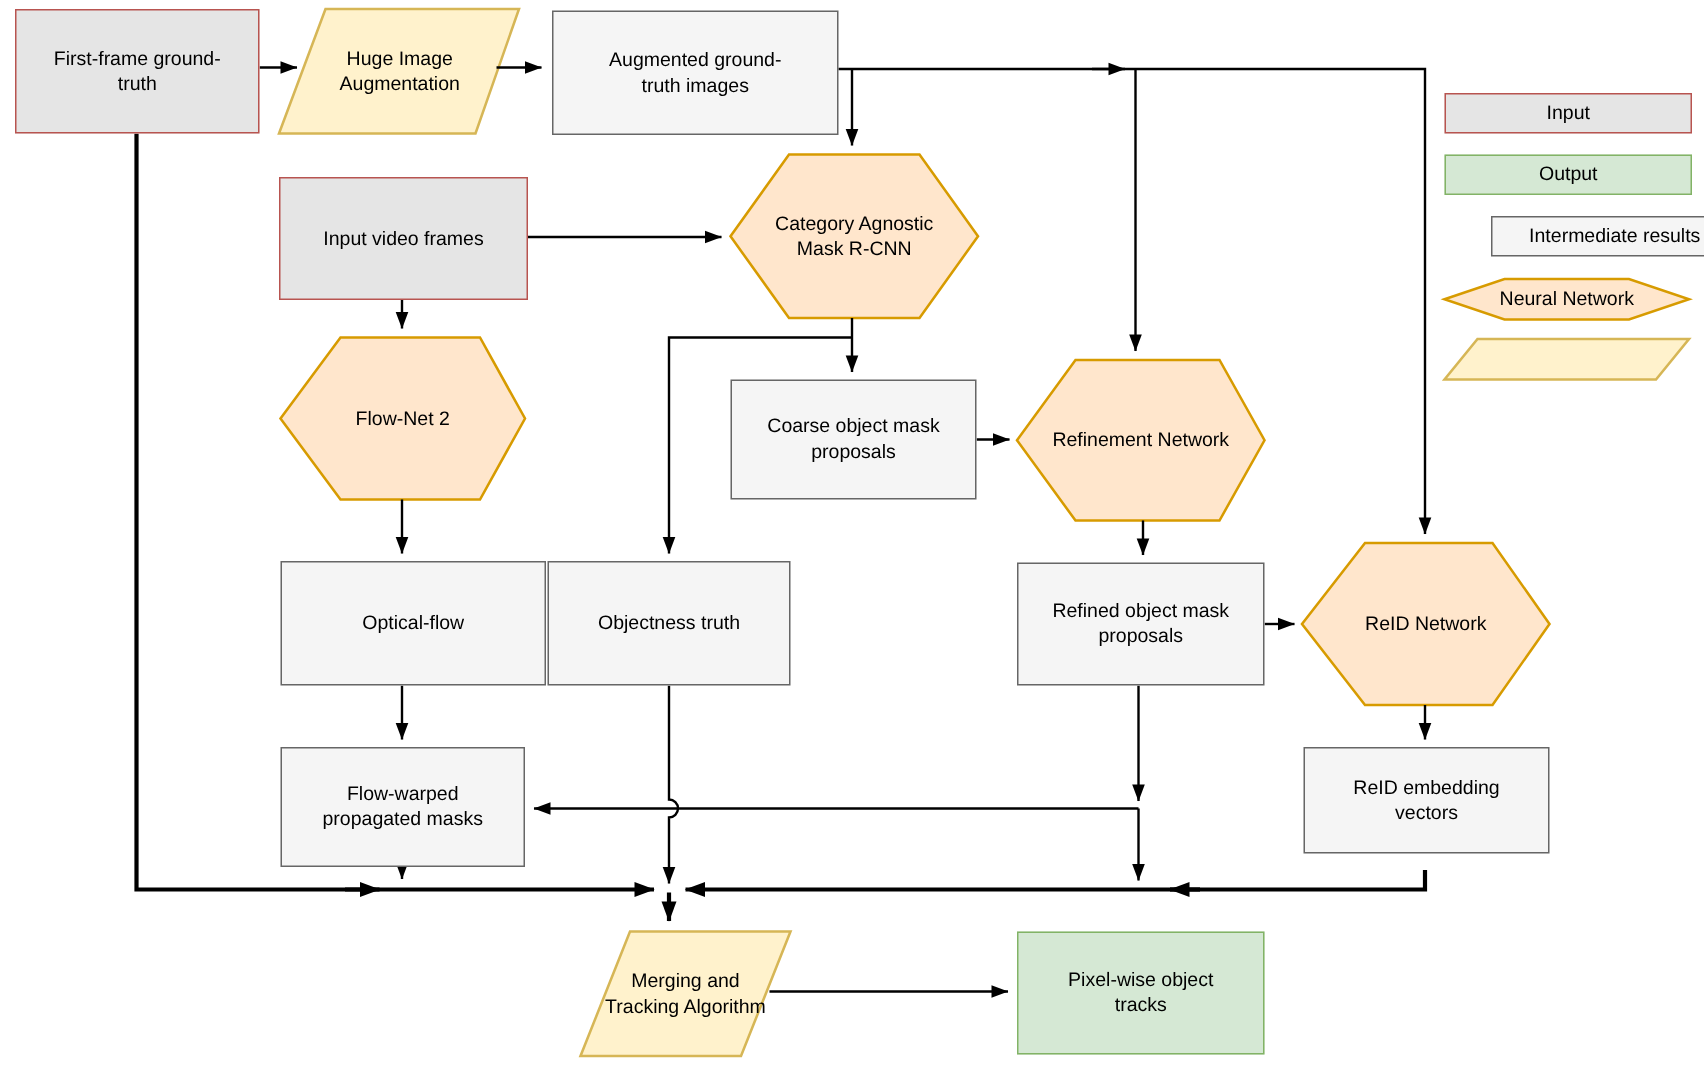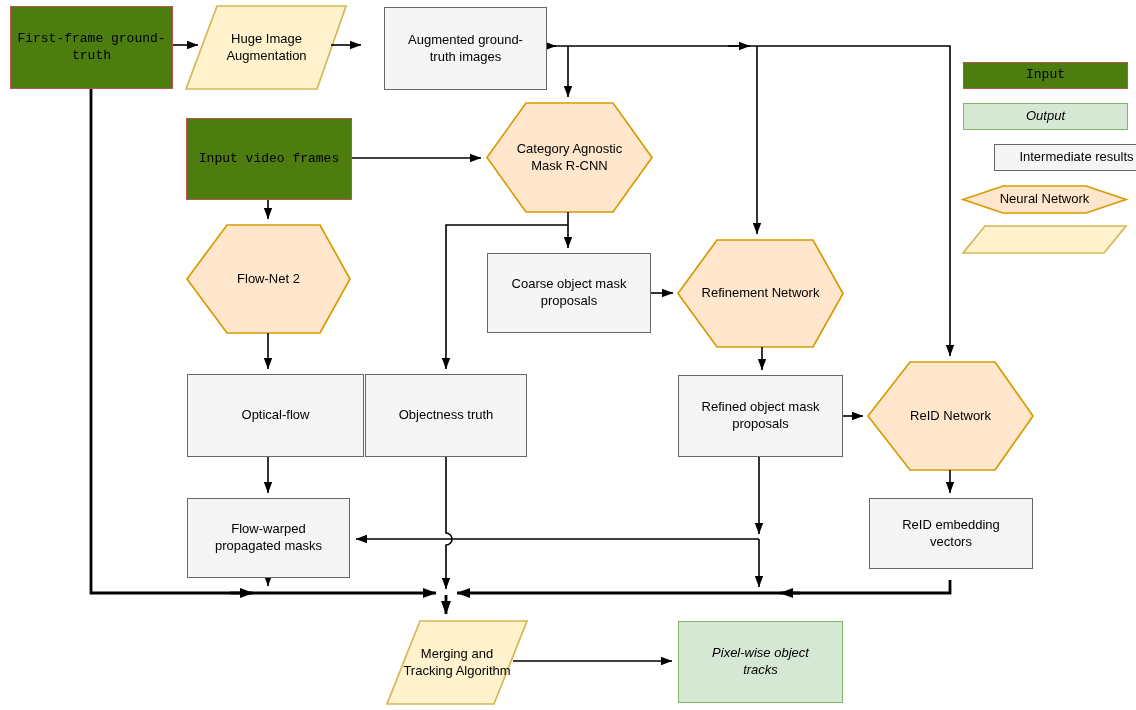--- a/index.html
+++ b/index.html
@@ -7,37 +7,37 @@
     position:relative;width:1136px;height:710px;background:#ffffff;
     font-family:"Liberation Sans","DejaVu Sans",sans-serif;
     font-size:13px;color:#000;overflow:hidden;
   }
   .node,.lbl{
     position:absolute;display:flex;align-items:center;justify-content:center;
     text-align:center;white-space:pre-line;line-height:1.3;box-sizing:border-box;
     z-index:3;
   }
   .rect{border:1.5px solid #666;}
-  .fill-red{background:#4d7c0f;border-color:#b85450;font-family:Liberation Mono, monospace;}
+  .fill-red{background:#e5e5e5;border-color:#b85450;}
   .fill-gray{background:#f5f5f5;border-color:#666666;}
-  .fill-green{background:#d5e8d4;border-color:#82b366;font-style:italic;}
+  .fill-green{background:#d5e8d4;border-color:#82b366;}
   svg.layer{position:absolute;left:0;top:0;z-index:2;}
   .edge{fill:none;stroke:#000;stroke-width:1.6;}
   .edge-bold{fill:none;stroke:#000;stroke-width:2.8;}
   .shape-nn{fill:#ffe6cc;stroke:#d79b00;stroke-width:1.7;}
   .shape-nonnn{fill:#fff2cc;stroke:#d6b656;stroke-width:1.7;}
 </style>
 </head>
 <body>
 
 <div class="canvas">
 
   <div class="node rect fill-red" style="left:10px;top:6px;width:163px;height:83px">First-frame ground-
 truth</div>
-  <div class="node rect fill-gray" style="left:384px;top:7px;width:163px;height:83px">Augmented ground-
+  <div class="node rect fill-gray" style="left:368px;top:7px;width:191px;height:83px">Augmented ground-
 truth images</div>
   <div class="node rect fill-red" style="left:186px;top:118px;width:166px;height:82px">Input video frames</div>
   <div class="node rect fill-gray" style="left:487px;top:253px;width:164px;height:80px">Coarse object mask
 proposals</div>
   <div class="node rect fill-gray" style="left:187px;top:374px;width:177px;height:83px">Optical-flow</div>
   <div class="node rect fill-gray" style="left:365px;top:374px;width:162px;height:83px">Objectness truth</div>
   <div class="node rect fill-gray" style="left:678px;top:375px;width:165px;height:82px">Refined object mask
 proposals</div>
   <div class="node rect fill-gray" style="left:187px;top:498px;width:163px;height:80px">Flow-warped
 propagated masks</div>

